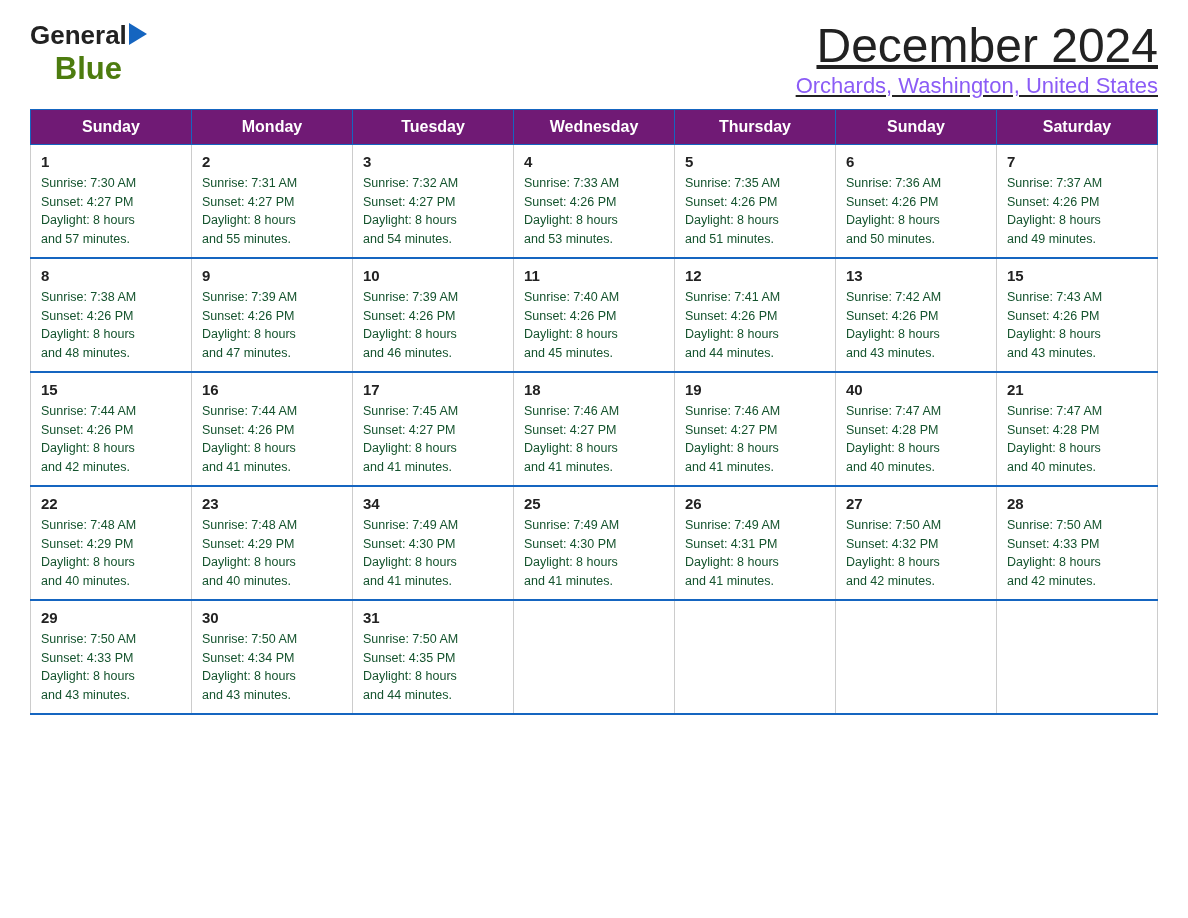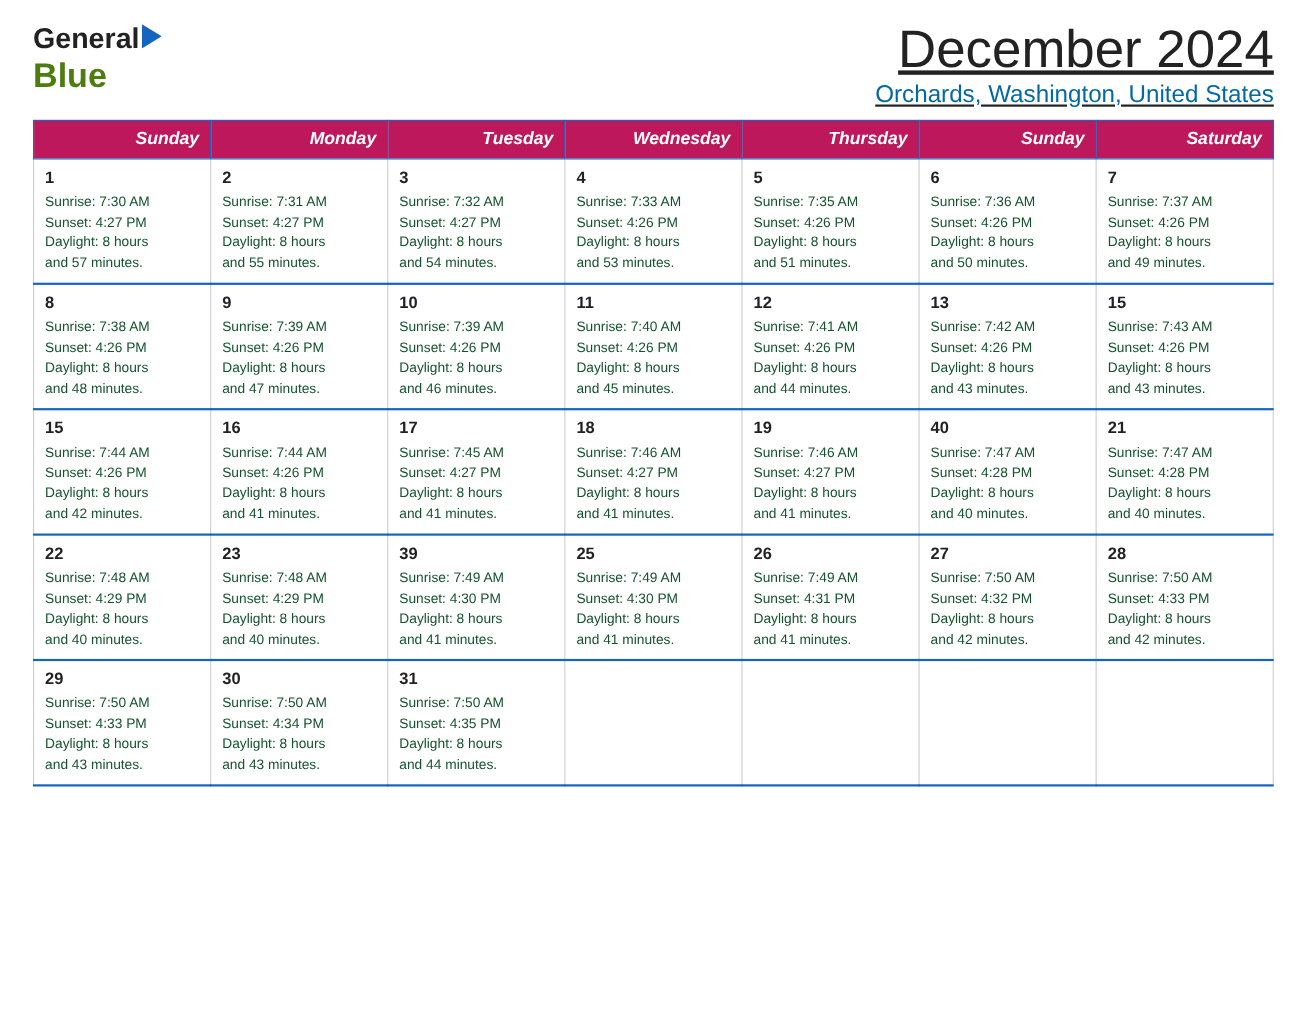--- a/index.html
+++ b/index.html
@@ -13,51 +13,50 @@
     }
     .header-row {
       display: flex;
       align-items: flex-start;
       justify-content: space-between;
       margin-bottom: 10px;
     }
     .logo {
       display: flex;
       flex-direction: column;
-      align-items: flex-start;
+      align-items: center;
     }
     .title-block {
       text-align: right;
       text-decoration: underline;
     }
     .title-block h1 {
       font-size: 48px;
       font-weight: normal;
       color: #222;
       line-height: 1.1;
     }
     .title-block h2 {
       font-size: 22px;
       font-weight: normal;
-      color: #0369a1;
+      color: #8b5cf6;
     }
     .calendar {
       width: 100%;
       border-collapse: collapse;
       margin-top: 10px;
     }
     .calendar thead th {
-      background-color: #be185d;
+      background-color: #701a75;
       color: #fff;
       padding: 8px 10px;
       font-size: 16px;
       font-weight: bold;
-      text-align: right;
+      text-align: center;
       border: 1px solid #1565c0;
-      font-style: italic;
     }
     .calendar tbody td {
       vertical-align: top;
       padding: 8px 10px;
       border: 1px solid #ccc;
       font-size: 13px;
       color: #333;
       width: 14.28%;
       min-height: 100px;
     }
@@ -340,21 +339,21 @@
         <td>
         <span class="day-num">23</span>
         <div class="day-detail">
           Sunrise: 7:48 AM<br>
           Sunset: 4:29 PM<br>
           Daylight: 8 hours<br>
           and 40 minutes.
         </div>
       </td>
         <td>
-        <span class="day-num">39</span>
+        <span class="day-num">34</span>
         <div class="day-detail">
           Sunrise: 7:49 AM<br>
           Sunset: 4:30 PM<br>
           Daylight: 8 hours<br>
           and 41 minutes.
         </div>
       </td>
         <td>
         <span class="day-num">25</span>
         <div class="day-detail">

